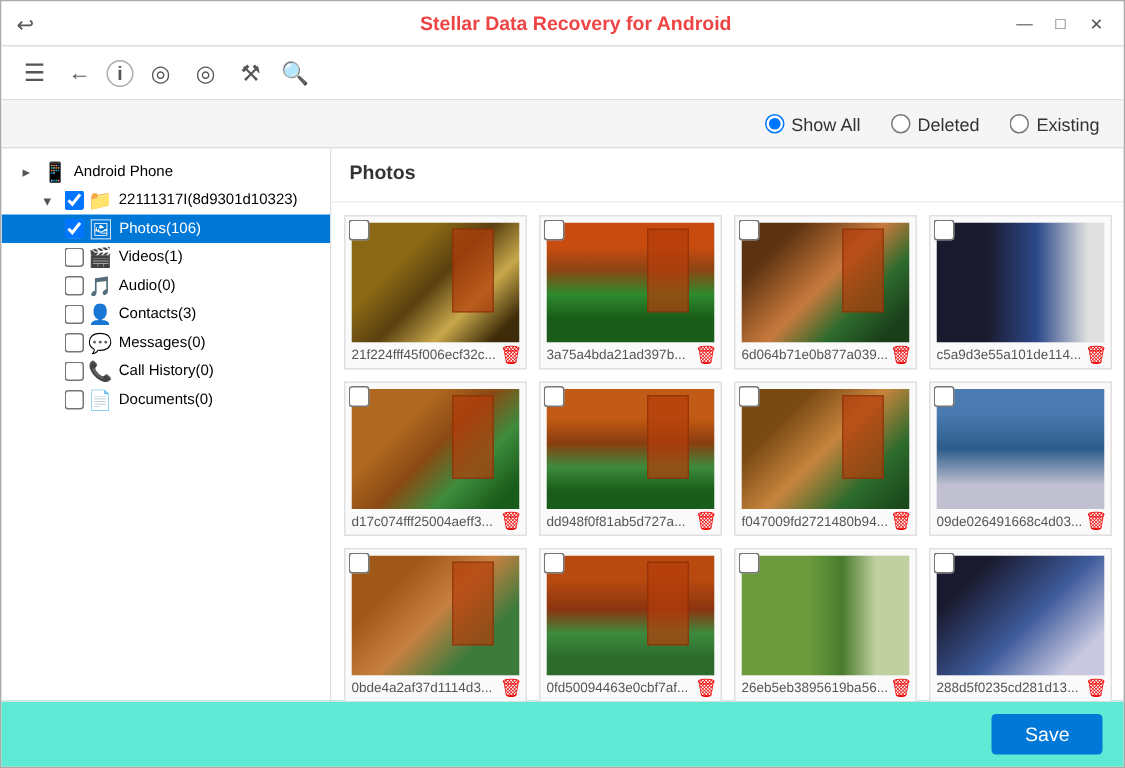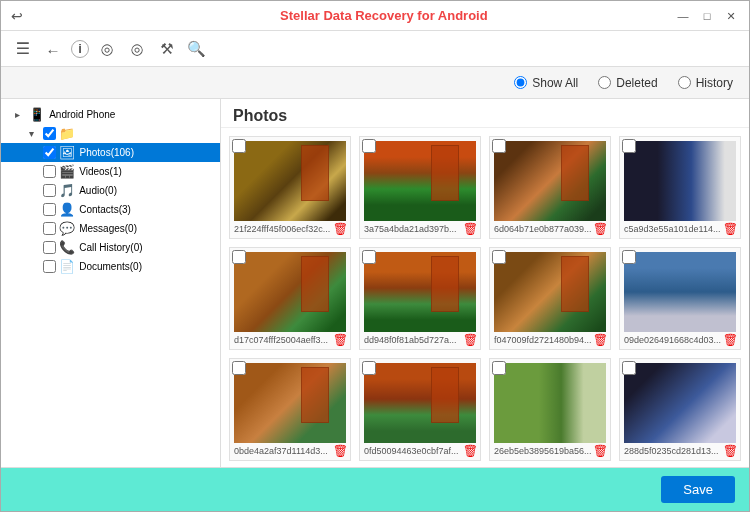--- a/index.html
+++ b/index.html
@@ -36,21 +36,21 @@
     .tree-indent-3 { padding-left: 42px; }
     .tree-arrow { font-size: 10px; width: 12px; margin-right: 2px; color: #555; }
     .tree-check { width: 13px; height: 13px; margin-right: 3px; flex-shrink: 0; }
     .tree-icon { margin-right: 4px; font-size: 13px; }
     .tree-label { font-size: 10px; }
     .folder-icon { color: #e8a000; }
     .phone-icon { color: #555; }
 
     
     .photo-area { flex: 1; display: flex; flex-direction: column; overflow: hidden; background: #fff; }
-    .photo-area-header { padding: 8px 12px 2px; font-size: 16px; font-weight: 600; color: #333; border-bottom: 1px solid #eee; }
+    .photo-area-header { padding: 8px 12px 12px; font-size: 13px; font-weight: 600; color: #333; border-bottom: 1px solid #eee; }
     .photo-grid-container { flex: 1; overflow-y: scroll; padding: 8px; }
     .photo-grid { display: grid; grid-template-columns: repeat(4, 1fr); gap: 8px; }
     .photo-cell { display: flex; flex-direction: column; align-items: center; border: 1px solid #e0e0e0; padding: 4px; background: #fafafa; position: relative; cursor: pointer; }
     .photo-thumb { width: 100%; height: 80px; overflow: hidden; position: relative; background: #eee; }
     .photo-checkbox { position: absolute; top: 2px; left: 2px; width: 14px; height: 14px; z-index: 2; }
     .photo-delete { position: absolute; bottom: 2px; right: 2px; color: #e00; font-size: 12px; z-index: 2; }
     .photo-name { font-size: 9px; color: #555; text-align: left; margin-top: 3px; width: 100%; overflow: hidden; text-overflow: ellipsis; white-space: nowrap; }
 
     
     ::-webkit-scrollbar { width: 12px; }
@@ -108,38 +108,39 @@
     <label class="radio-group">
       <input type="radio" name="filter" value="show_all" checked="" style="">
       <span>Show All</span>
     </label>
     <label class="radio-group">
       <input type="radio" name="filter" value="deleted" style="">
       <span>Deleted</span>
     </label>
     <label class="radio-group">
       <input type="radio" name="filter" value="existing" style="">
-      <span>History</span>
+      <span>Existing</span>
     </label>
   </div>
 
   <div class="main-content">
 
     <div class="sidebar">
 
       <div class="tree-item tree-indent-1">
         <span class="tree-arrow">▸</span>
         <span class="tree-icon phone-icon">📱</span>
         <span class="tree-label">Android Phone</span>
       </div>
 
       <div class="tree-item tree-indent-2">
         <span class="tree-arrow">▾</span>
         <input type="checkbox" class="tree-check" checked="" style="">
         <span class="tree-icon folder-icon">📁</span>
+        <span class="tree-label">22111317I(8d9301d10323)</span>
       </div>
 
       <div class="tree-item tree-indent-3 selected">
         <input type="checkbox" class="tree-check" checked="" style="">
         <span class="tree-icon">🖼</span>
         <span class="tree-label">Photos(106)</span>
       </div>
 
       <div class="tree-item tree-indent-3">
         <input type="checkbox" class="tree-check" style="">

